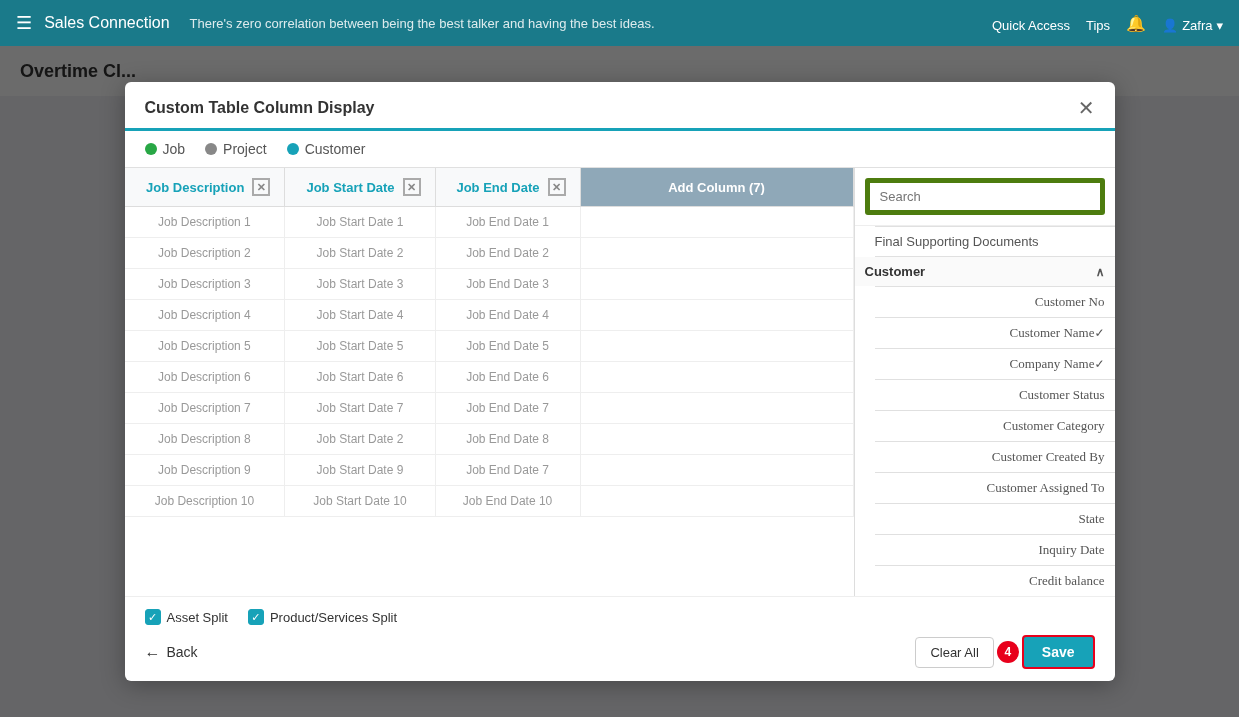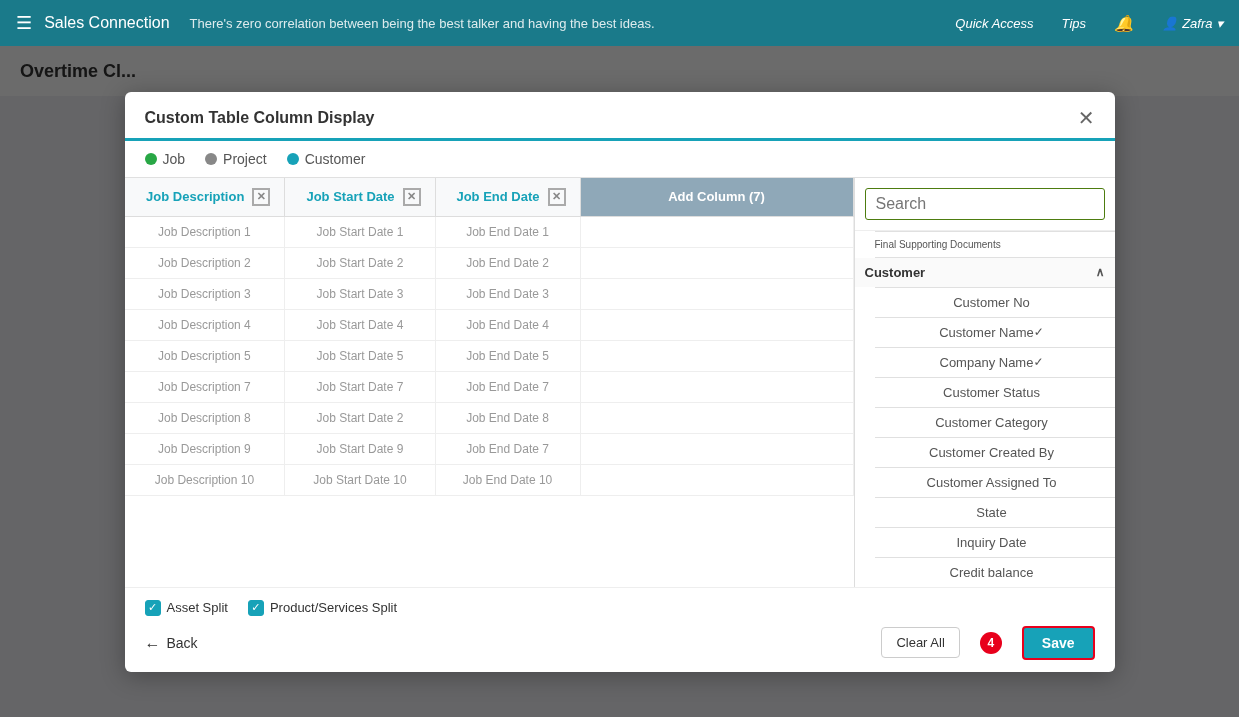--- a/index.html
+++ b/index.html
@@ -11,21 +11,21 @@
       height: 46px;
       display: flex;
       align-items: center;
       padding: 0 16px;
       gap: 12px;
       color: white;
     }
     .nav-hamburger { font-size: 18px; cursor: pointer; }
     .nav-brand { font-weight: normal; font-size: 16px; margin-right: 8px; }
     .nav-tagline { font-size: 13px; opacity: 0.85; flex: 1; }
-    .nav-right { display: flex; align-items: center; gap: 28px; font-size: 13px; font-style: italic; }
+    .nav-right { display: flex; align-items: flex-end; gap: 16px; font-size: 13px; }
     .nav-quick-access { cursor: pointer; }
     .nav-tips { cursor: pointer; }
     .nav-bell { font-size: 16px; cursor: pointer; }
     .nav-user { display: flex; align-items: center; gap: 4px; cursor: pointer; }
 
     
     .bg-content {
       position: absolute;
       top: 46px;
       left: 0;
@@ -195,58 +195,59 @@
       overflow-y: auto;
     }
     .search-box-wrap {
       padding: 10px;
       border-bottom: 1px solid #eee;
       position: relative;
     }
     .search-box {
       width: 100%;
       padding: 6px 10px;
-      border: 1px solid #4d7c0f;
+      border: 5px solid #4d7c0f;
       border-radius: 3px;
-      font-size: 16px;
+      font-size: 13px;
       outline: none;
     }
 
     .panel-separator {
       height: 1px;
       background: #e0e0e0;
       margin: 0 0 0 20px;
     }
     .panel-item {
       display: flex;
       align-items: center;
-      justify-content: center;
+      justify-content: flex-end;
       padding: 7px 10px 7px 24px;
       font-size: 13px;
       color: #555;
       cursor: pointer;
+      font-family: Liberation Serif, serif;
     }
     .panel-item .check-icon { color: #555; font-size: 12px; }
 
     .panel-section-header {
       display: flex;
       align-items: center;
       justify-content: space-between;
       padding: 7px 10px 7px 10px;
       font-size: 13px;
       font-weight: bold;
       color: #333;
       cursor: pointer;
       background: #fafafa;
     }
     .panel-section-header .chevron { font-size: 12px; color: #555; }
 
     .final-docs-item {
       padding: 7px 10px 7px 20px;
-      font-size: 10px;
+      font-size: 13px;
       color: #555;
       cursor: pointer;
     }
 
     
     .right-panel-scroll::-webkit-scrollbar { width: 6px; }
     .right-panel-scroll::-webkit-scrollbar-thumb { background: #ccc; border-radius: 3px; }
 
     
     .modal-bottom {
@@ -295,21 +296,21 @@
       cursor: pointer;
       background: none;
       border: none;
       padding: 0;
     }
     .back-arrow { font-size: 16px; }
 
     .right-actions {
       display: flex;
       align-items: center;
-      gap: 20px;
+      gap: 3px;
     }
     .clear-all-btn {
       padding: 7px 14px;
       font-size: 13px;
       background: white;
       border: 1px solid #ccc;
       border-radius: 4px;
       cursor: pointer;
       color: #333;
     }
@@ -438,20 +439,26 @@
                 <td>Job End Date 4</td>
                 <td style="background: white;"></td>
               </tr>
               <tr>
                 <td>Job Description 5</td>
                 <td>Job Start Date 5</td>
                 <td>Job End Date 5</td>
                 <td style="background: white;"></td>
               </tr>
               <tr>
+                <td>Job Description 6</td>
+                <td>Job Start Date 6</td>
+                <td>Job End Date 6</td>
+                <td style="background: white;"></td>
+              </tr>
+              <tr>
                 <td>Job Description 7</td>
                 <td>Job Start Date 7</td>
                 <td>Job End Date 7</td>
                 <td style="background: white;"></td>
               </tr>
               <tr>
                 <td>Job Description 8</td>
                 <td>Job Start Date 2</td>
                 <td>Job End Date 8</td>
                 <td style="background: white;"></td>

